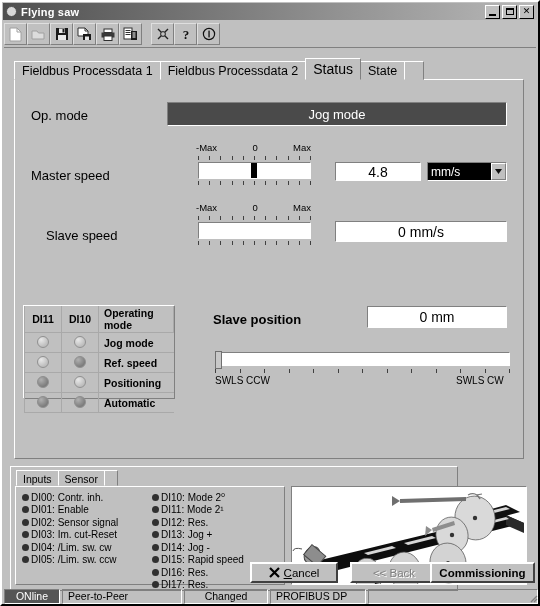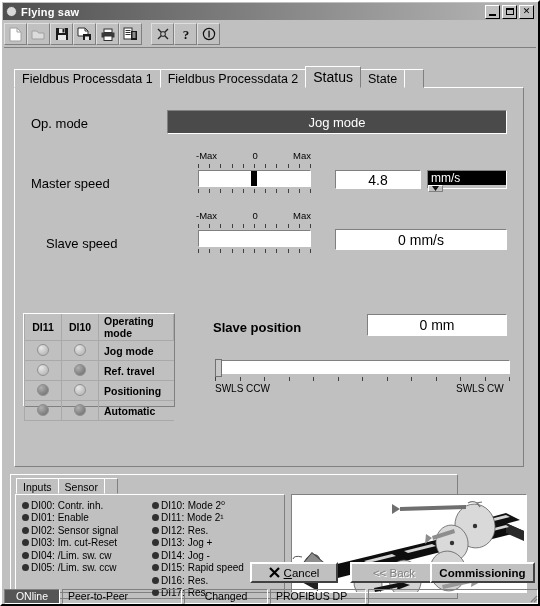--- a/index.html
+++ b/index.html
@@ -27,21 +27,21 @@
   .toolbar{height:26px;margin:1px 2px 0 2px;display:flex;align-items:center;
            border-bottom:1px solid #808080;}
   .tgroup{display:flex;}
   .tbtn{width:23px;height:22px;margin-right:0;background:#c0c0c0;
         border:1px solid;border-color:#dfdfdf #808080 #808080 #dfdfdf;
         display:flex;align-items:center;justify-content:center;box-sizing:border-box;}
   .tsep{width:9px;}
   .gl{display:block;}
 
   
-  .client{position:absolute;left:4px;top:64px;width:530px;height:531px;}
+  .client{position:absolute;left:4px;top:56px;width:530px;height:531px;}
 
   
   .tabs{display:flex;align-items:flex-end;height:22px;padding-left:8px;position:relative;z-index:3;}
   .tab{height:19px;line-height:19px;padding:0 7px;background:#c0c0c0;font-size:12.5px;
        border:1px solid;border-color:#fff #808080 #c0c0c0 #fff;
        margin-right:-1px;box-sizing:border-box;}
   .tab.active{height:22px;line-height:21px;font-size:14px;background:#c0c0c0;
               border-color:#fff #808080 #c0c0c0 #fff;position:relative;z-index:4;}
   .tab.filler{width:20px;}
 
@@ -62,21 +62,21 @@
   .ticks{position:absolute;width:113px;height:4px;display:flex;justify-content:space-between;}
   .ticks i{width:1px;height:4px;background:#404040;display:block;}
   .slider{position:absolute;width:113px;height:17px;background:#fff;
           border:1px solid;border-color:#808080 #fff #fff #808080;box-sizing:border-box;}
   .thumb{position:absolute;width:6px;height:15px;background:#000;top:0;}
   .valfield{position:absolute;height:19px;background:#fff;
             border:1px solid;border-color:#808080 #fff #fff #808080;
             display:flex;align-items:center;justify-content:center;
             font-size:14px;box-sizing:border-box;}
   .unitbox{position:absolute;height:19px;display:flex;
-           border:1px solid;border-color:#808080 #fff #fff #808080;box-sizing:border-box;flex-direction:column;}
+           border:1px solid;border-color:#808080 #fff #fff #808080;box-sizing:border-box;}
   .unitsel{flex:1;background:#000;color:#fff;font-size:12px;
            display:flex;align-items:center;padding-left:3px;}
   .unitarrow{width:15px;background:#c0c0c0;border:1px solid;
              border-color:#fff #808080 #808080 #fff;
              display:flex;align-items:center;justify-content:center;box-sizing:border-box;}
 
   
   .optable{position:absolute;left:8px;top:225px;width:152px;height:94px;background:#c0c0c0;
            border:1px solid;border-color:#fff #808080 #808080 #fff;box-sizing:border-box;}
   .optable table{border-collapse:collapse;width:100%;font-size:10px;}
@@ -326,21 +326,21 @@
             <th class="wide">Operating mode</th>
           </tr>
           <tr>
             <td><span class="led off"></span></td>
             <td><span class="led off"></span></td>
             <td class="name">Jog mode</td>
           </tr>
           <tr>
             <td><span class="led off"></span></td>
             <td><span class="led on"></span></td>
-            <td class="name">Ref. travel</td>
+            <td class="name">Ref. speed</td>
           </tr>
           <tr>
             <td><span class="led on"></span></td>
             <td><span class="led off"></span></td>
             <td class="name">Positioning</td>
           </tr>
           <tr>
             <td><span class="led on"></span></td>
             <td><span class="led on"></span></td>
             <td class="name">Automatic</td>

